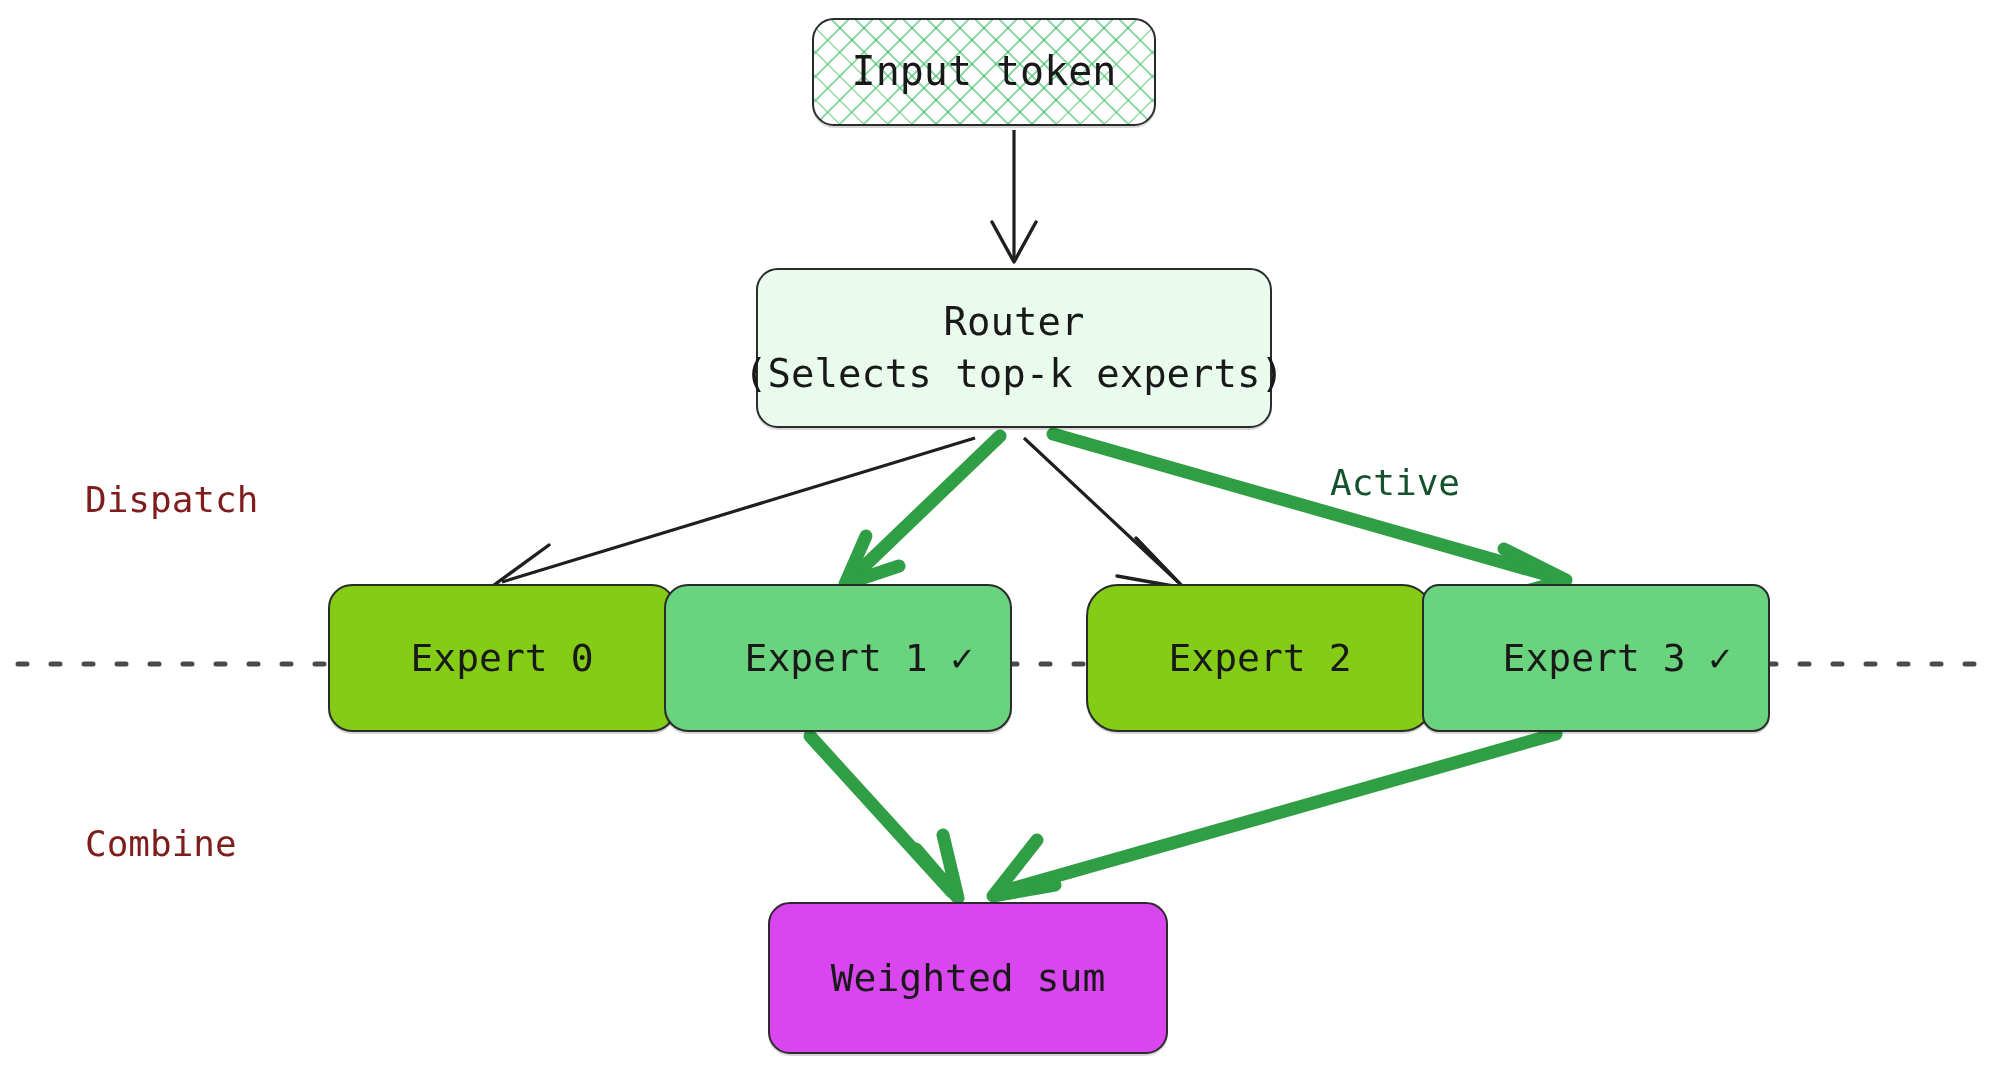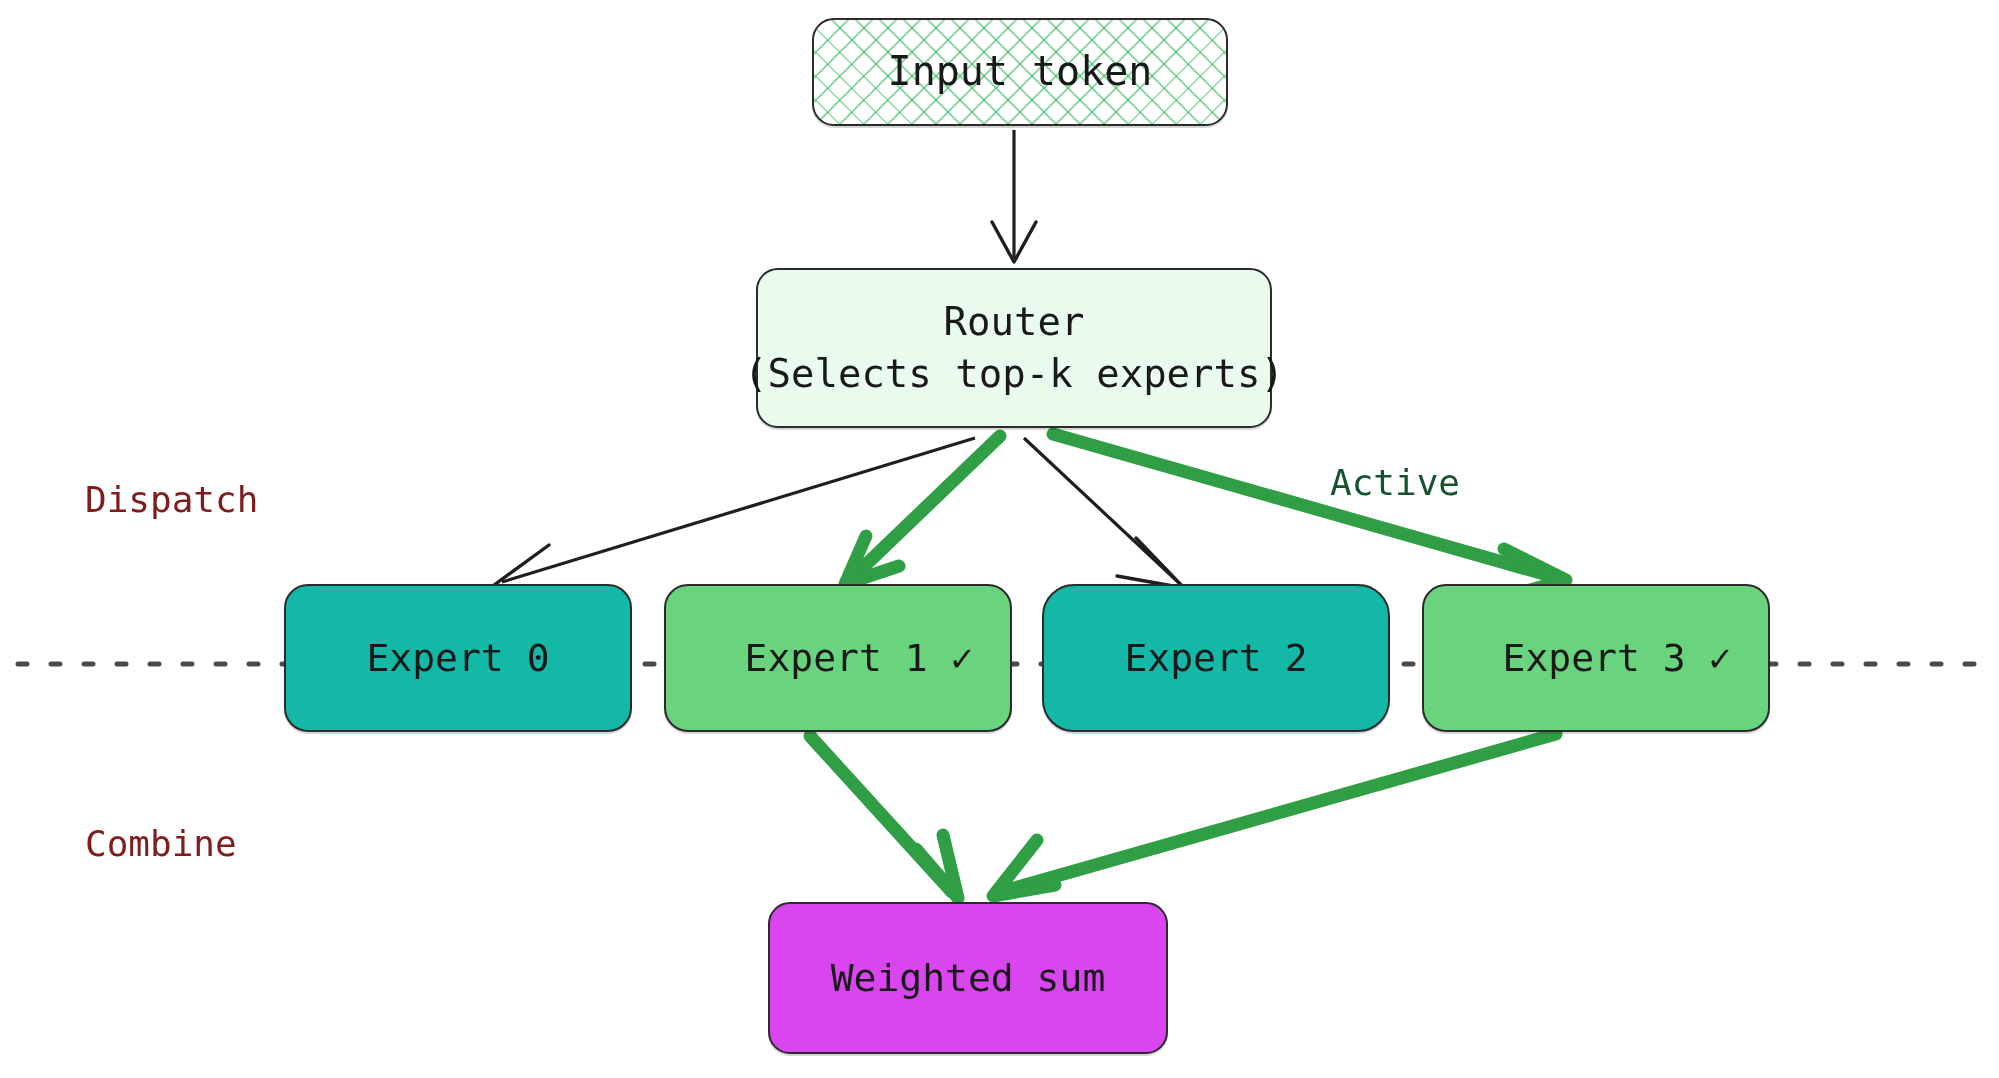--- a/index.html
+++ b/index.html
@@ -37,21 +37,21 @@
     color: #191919;
     font-family: "DejaVu Sans Mono", "Liberation Mono", monospace;
     line-height: 1.34;
     white-space: pre;
     box-shadow: 0 2px 0 rgba(0,0,0,0.16);
   }
   
   #node-input {
     left: 812px;
     top: 18px;
-    width: 416px;
+    width: 344px;
     height: 108px;
     font-size: 40px;
     background-color: #ffffff;
     background-image:
       repeating-linear-gradient(45deg, rgba(60,190,100,0.55) 0 2px, rgba(0,0,0,0) 2px 17px),
       repeating-linear-gradient(-45deg, rgba(60,190,100,0.55) 0 2px, rgba(0,0,0,0) 2px 17px);
   }
   
   #node-router {
     left: 756px;
@@ -62,26 +62,26 @@
     background: #e9fbec;
   }
   
   .expert {
     top: 584px;
     width: 348px;
     height: 148px;
     font-size: 38px;
     border-radius: 24px;
   }
-  .expert.inactive { background: #14b8a6; }
+  .expert.inactive { background: #84cc16; margin-left: 44px; }
   .expert.active   { background: #6ad37e; padding-left: 42px; }
   #node-expert-0 { left: 284px; }
   #node-expert-1 { left: 664px; }
   #node-expert-2 { left: 1042px; border-radius: 32px; }
-  #node-expert-3 { left: 1422px; }
+  #node-expert-3 { left: 1422px; border-radius: 17px; }
   
   #node-weighted-sum {
     left: 768px;
     top: 902px;
     width: 400px;
     height: 152px;
     font-size: 38px;
     background: #d946ef;
   }
   

